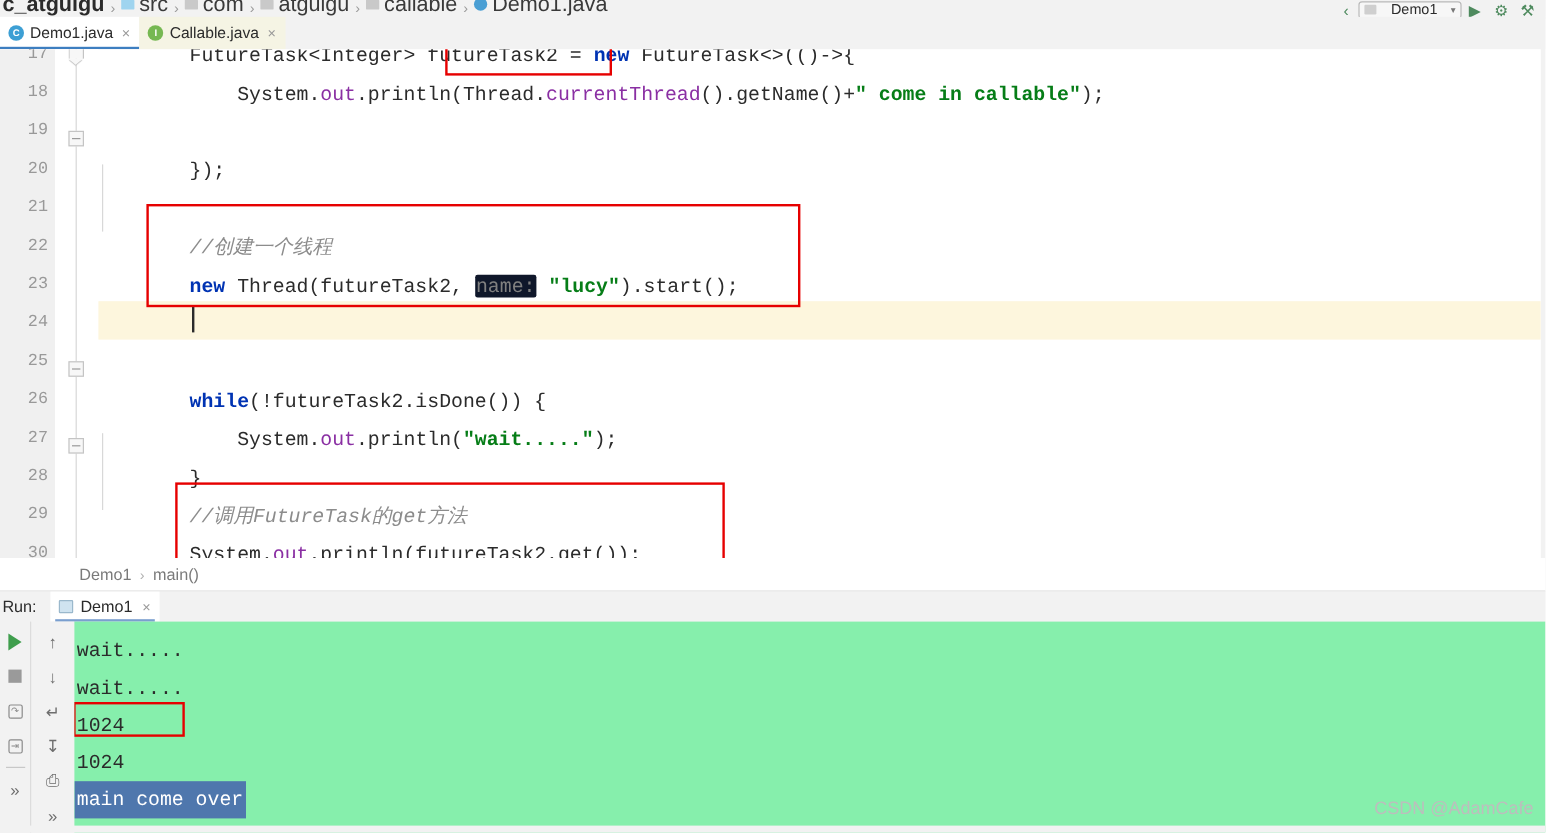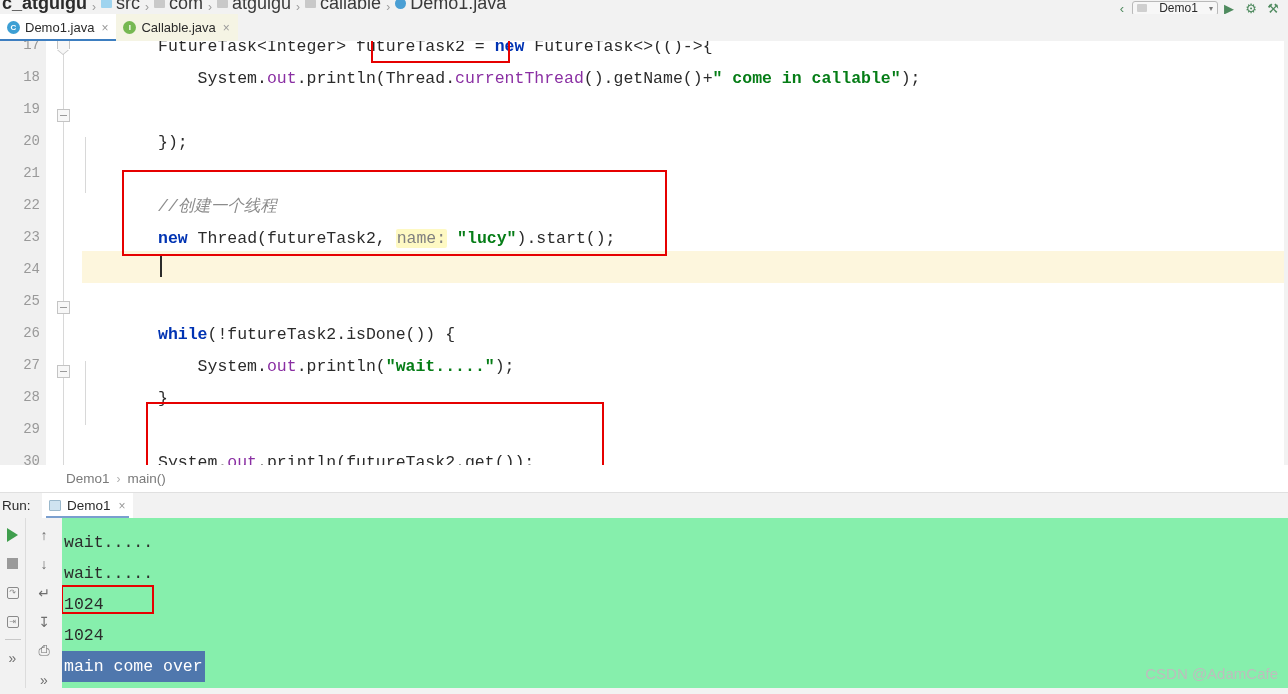--- a/index.html
+++ b/index.html
@@ -66,21 +66,21 @@
   .curline{position:absolute;left:0;right:0;height:32px;background:#fdf6dd;}
   .code{
     position:absolute;white-space:pre;font-family:"Liberation Mono","DejaVu Sans Mono",monospace;
     font-size:16.5px;line-height:32px;height:32px;color:#2b2b2b;letter-spacing:0px;
   }
   .kw{color:#0033b3;font-weight:bold;text-align:center;}
   .num{color:#1750eb;}
   .str{color:#067d17;font-weight:bold;}
   .cmt{color:#8c8c8c;font-style:italic;}
   .stat{color:#8a2fa3;}
-  .hintp{background:#fef9c3;color:#808080;border-radius:2px;padding:0 1px;}
+  .hintp{background:#0f172a;color:#808080;border-radius:2px;padding:0 1px;}
   .caret-bar{position:absolute;width:2px;height:22px;background:#2b2b2b;}
   .indent{position:absolute;width:1px;background:#d8d8d8;}
 
   
   .redbox{position:absolute;border:2.5px solid #e60000;box-sizing:border-box;pointer-events:none;}
 
   
   .editcrumb{position:absolute;left:0;top:465px;width:1288px;height:28px;background:#ffffff;display:flex;align-items:center;font-size:13.5px;color:#7a7a7a;padding-left:66px;box-sizing:border-box;border-bottom:1px solid #e0e0e0;}
   .editcrumb .csep{margin:0 7px;color:#b0b0b0;font-size:12px;}
 
@@ -224,20 +224,21 @@
       <div class="code" style="top:182px;left:76px;"><span class="kw">new</span><span> Thread(futureTask2, </span><span class="hintp">name:</span><span> </span><span class="str">"lucy"</span><span>).start();</span></div>
 
       <div class="caret-bar" style="top:214px;left:78px;"></div>
 
       <div class="code" style="top:278px;left:76px;"><span class="kw">while</span><span>(!futureTask2.isDone()) {</span></div>
 
       <div class="code" style="top:310px;left:76px;"><span>    System.</span><span class="stat">out</span><span>.println(</span><span class="str">"wait....."</span><span>);</span></div>
 
       <div class="code" style="top:342px;left:76px;"><span>}</span></div>
 
+      <div class="code" style="top:374px;left:76px;"><span class="cmt">//调用FutureTask的get方法</span></div>
 
       <div class="code" style="top:406px;left:76px;"><span>System.</span><span class="stat">out</span><span>.println(futureTask2.get());</span></div>
     </div>
 
     <div class="redbox" style="left:371px;top:-6px;width:139px;height:28px;"></div>
     <div class="redbox" style="left:122px;top:129px;width:545px;height:86px;"></div>
     <div class="redbox" style="left:146px;top:361px;width:458px;height:69px;"></div>
   </div>
 
   <div class="editcrumb">

